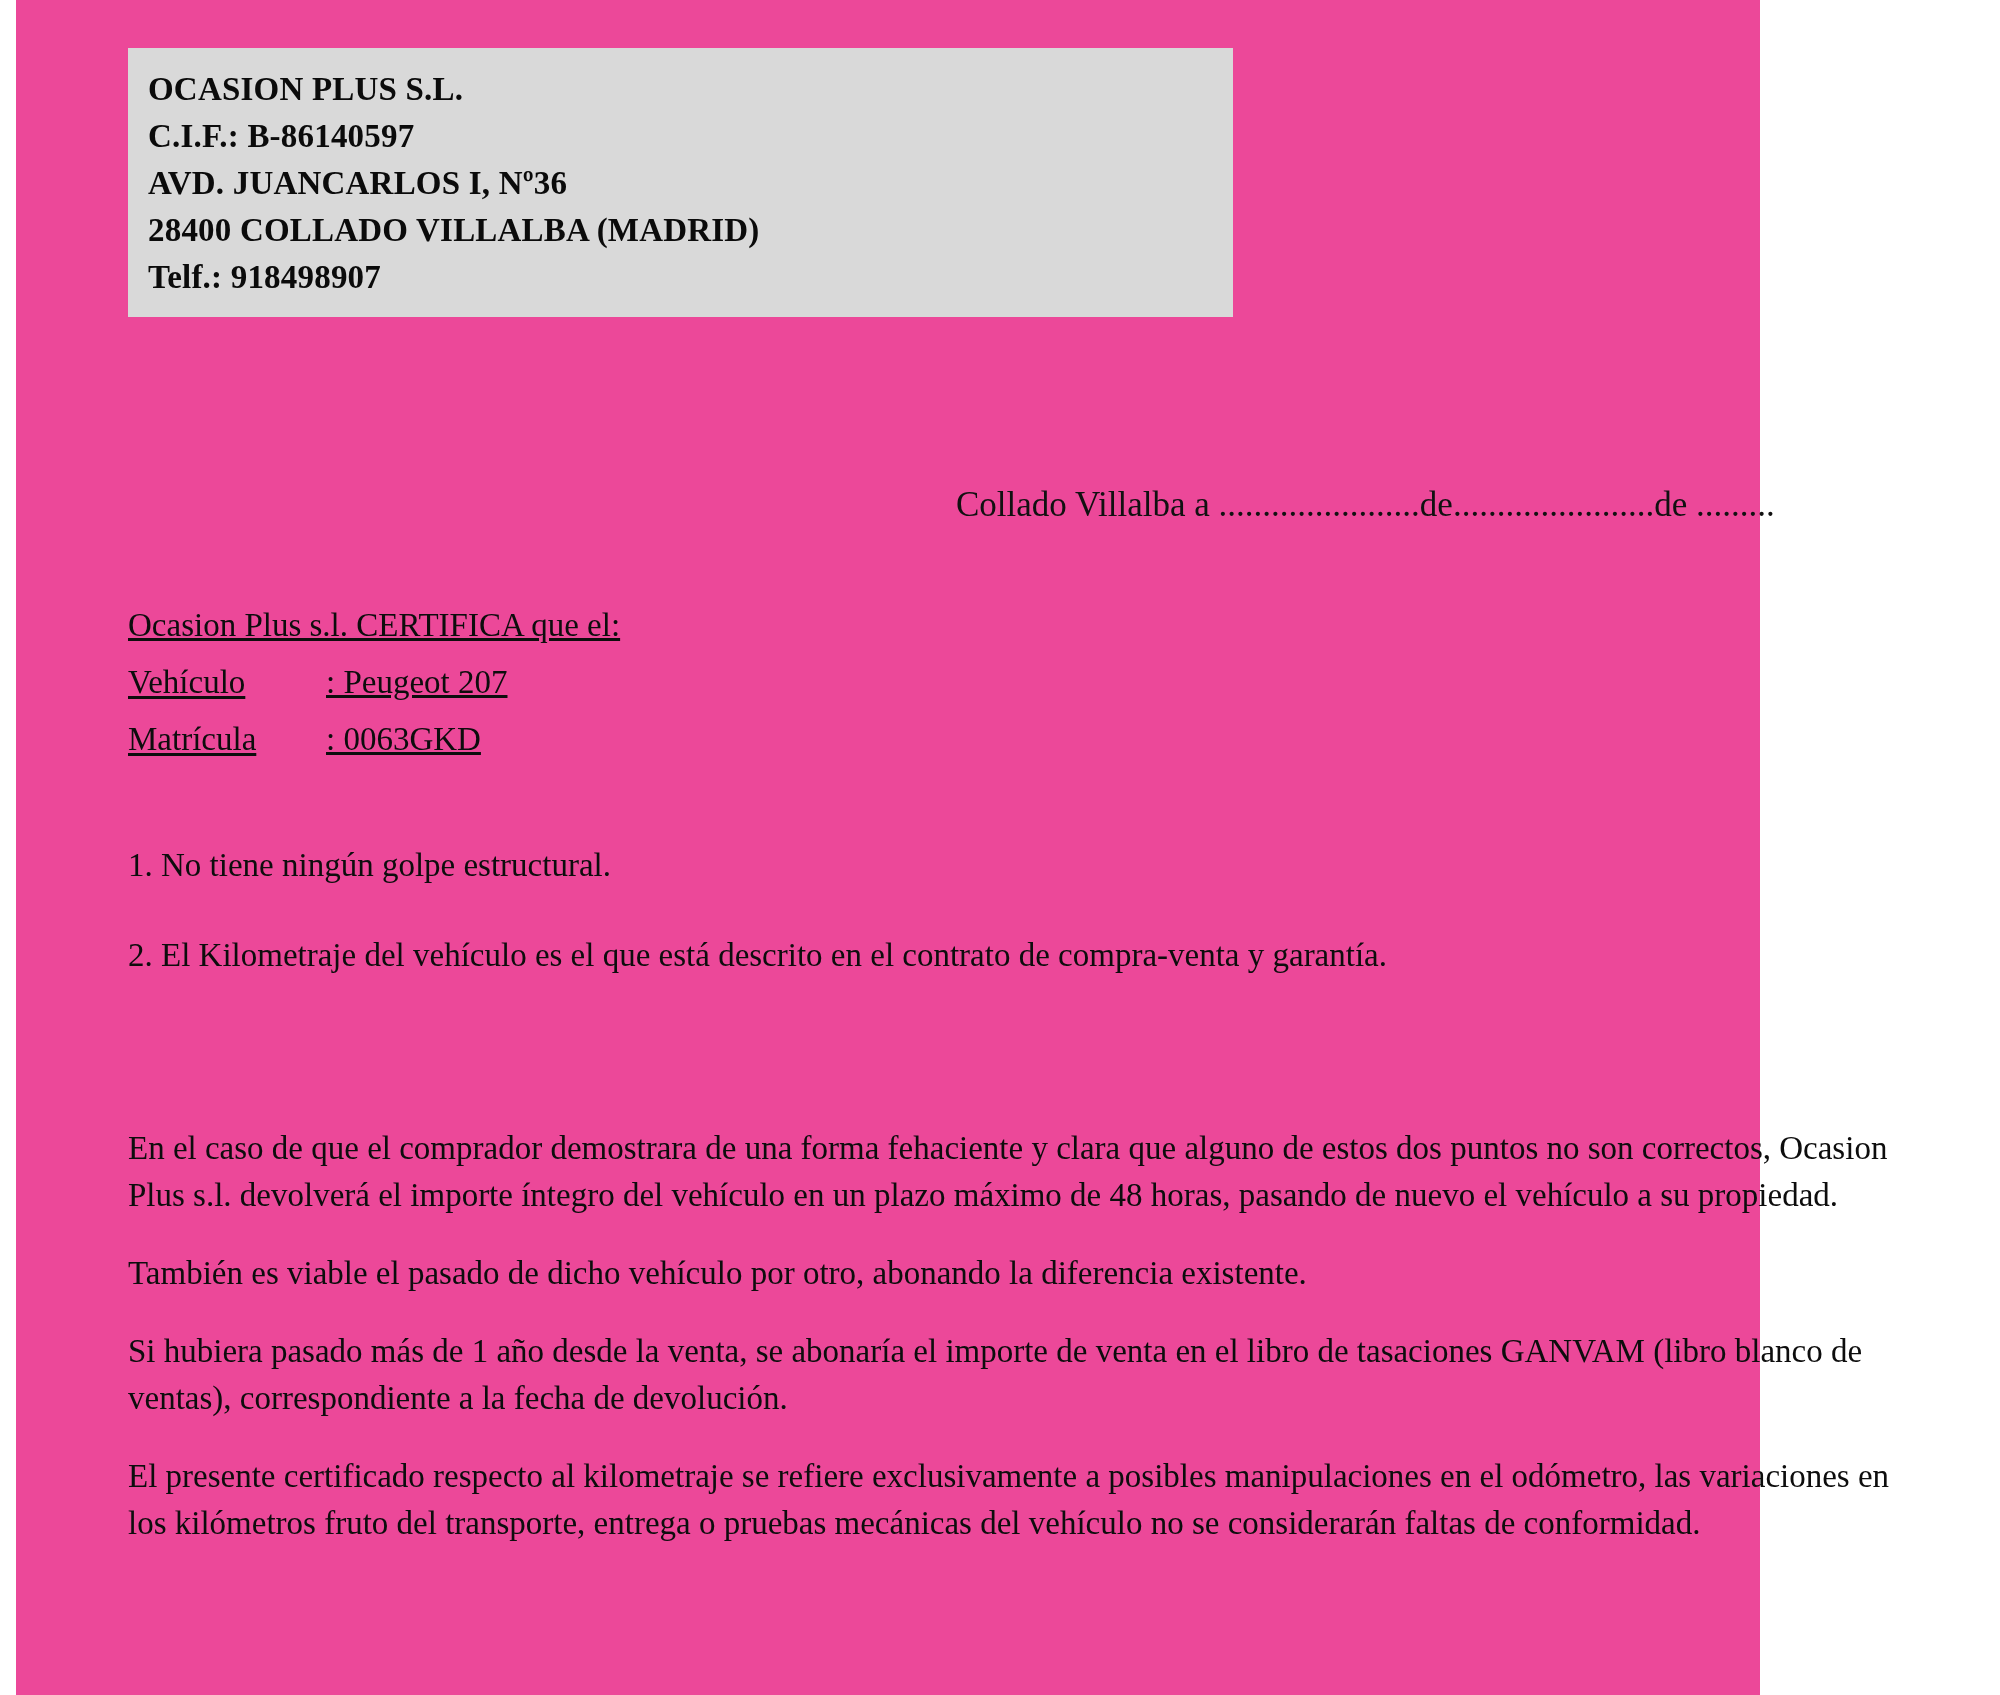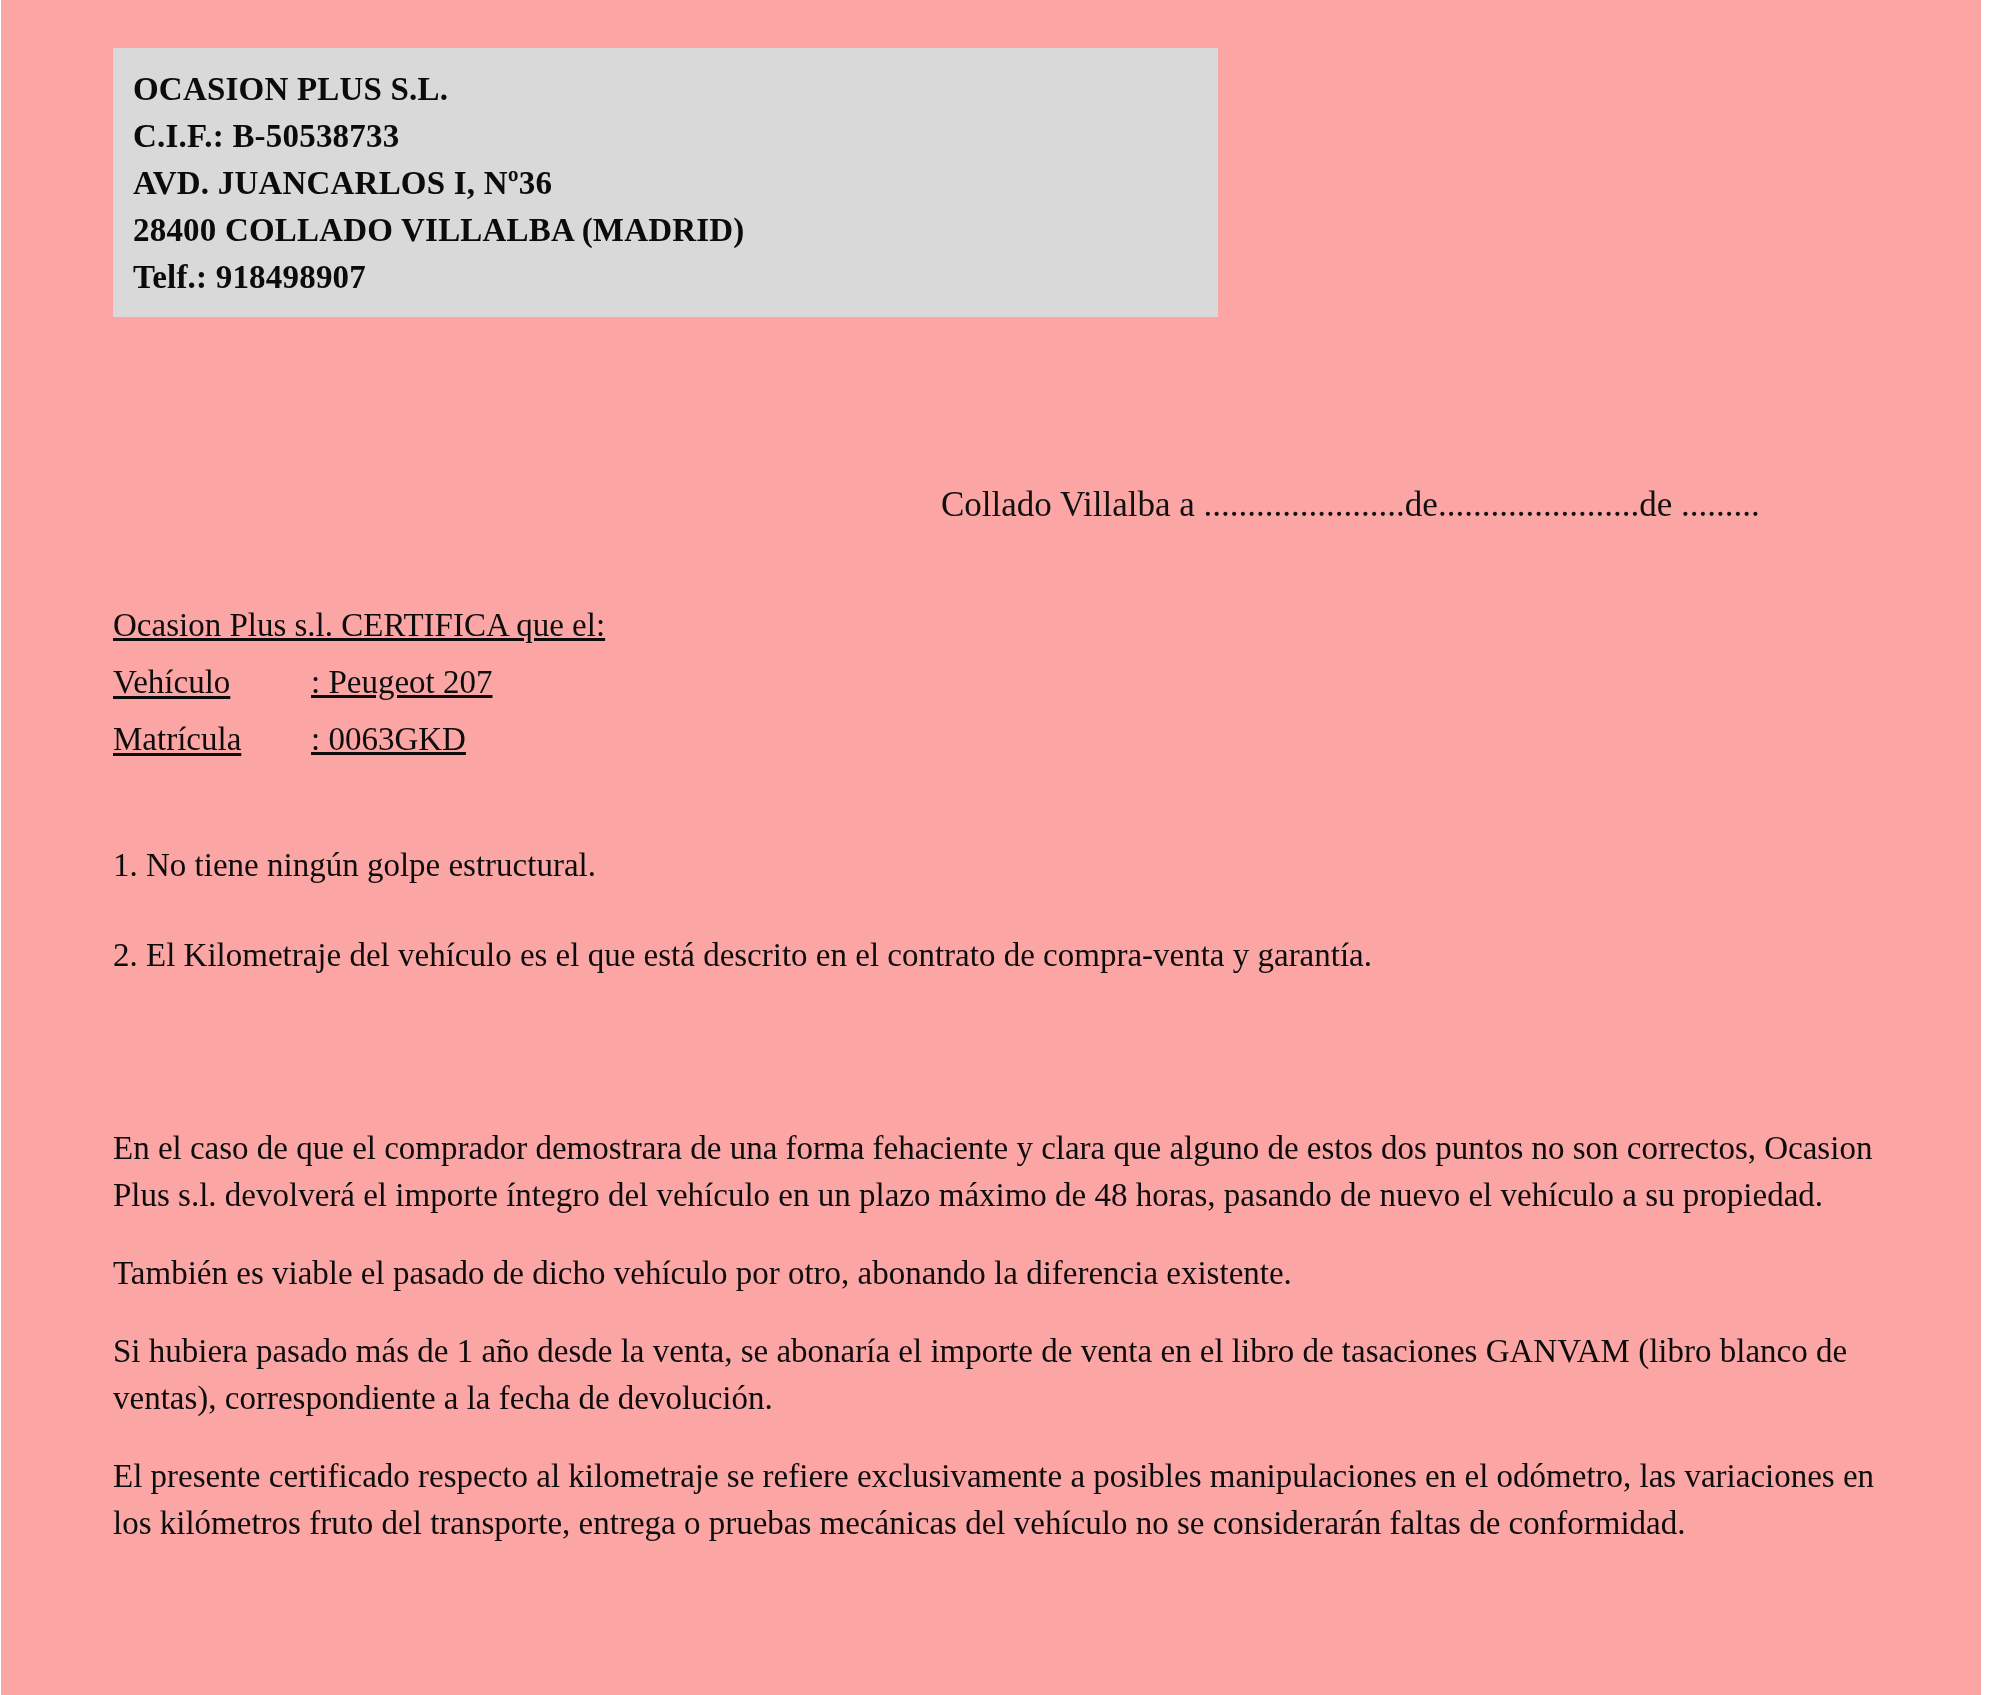--- a/index.html
+++ b/index.html
@@ -10,25 +10,25 @@
   body {
     width: 2000px;
     height: 1695px;
     font-family: "Liberation Serif", "DejaVu Serif", serif;
     color: #0d0d0d;
     position: relative;
     overflow: hidden;
   }
   .page {
     position: absolute;
-    left: 1px;
+    left: 16px;
     top: 0;
-    width: 1980px;
+    width: 1744px;
     height: 1695px;
-    background: #fca5a5;
+    background: #ec4899;
   }
 
   
   .letterhead {
     position: absolute;
     left: 112px;
     top: 48px;
     width: 1105px;
     padding: 18px 0 16px 20px;
     background: #d9d9d9;
@@ -104,21 +104,21 @@
     margin-bottom: 8px;
   }
 </style>
 </head>
 <body>
 
 <div class="page">
 
   <div class="letterhead">
     <div class="lh-line">OCASION PLUS S.L.</div>
-    <div class="lh-line">C.I.F.: B-50538733</div>
+    <div class="lh-line">C.I.F.: B-86140597</div>
     <div class="lh-line">AVD. JUANCARLOS I, Nº36</div>
     <div class="lh-line">28400 COLLADO VILLALBA (MADRID)</div>
     <div class="lh-line">Telf.: 918498907</div>
   </div>
 
   <div class="date-line">Collado Villalba a .......................de.......................de .........</div>
 
   <div class="certifica">
     <div class="cert-row">Ocasion Plus s.l. CERTIFICA que el:</div>
     <div class="cert-row">

